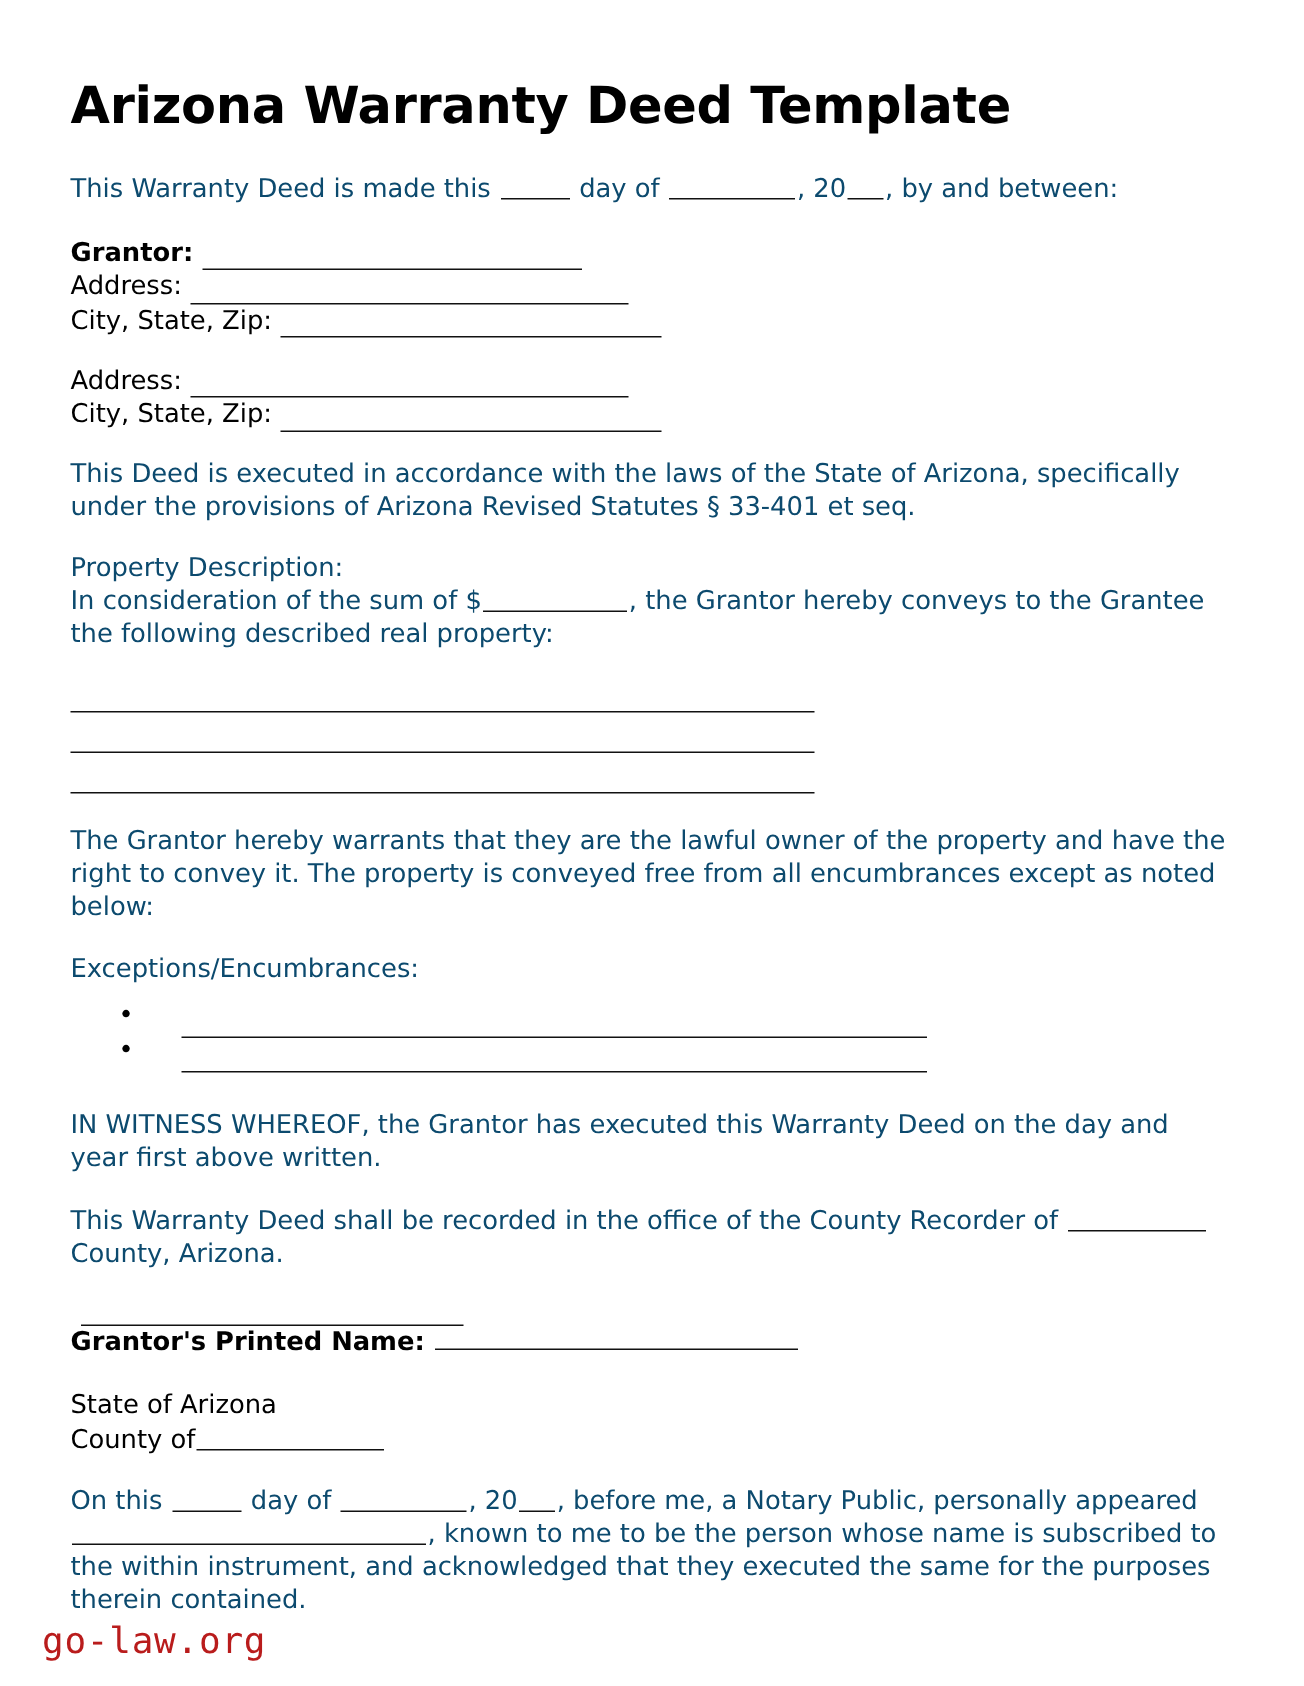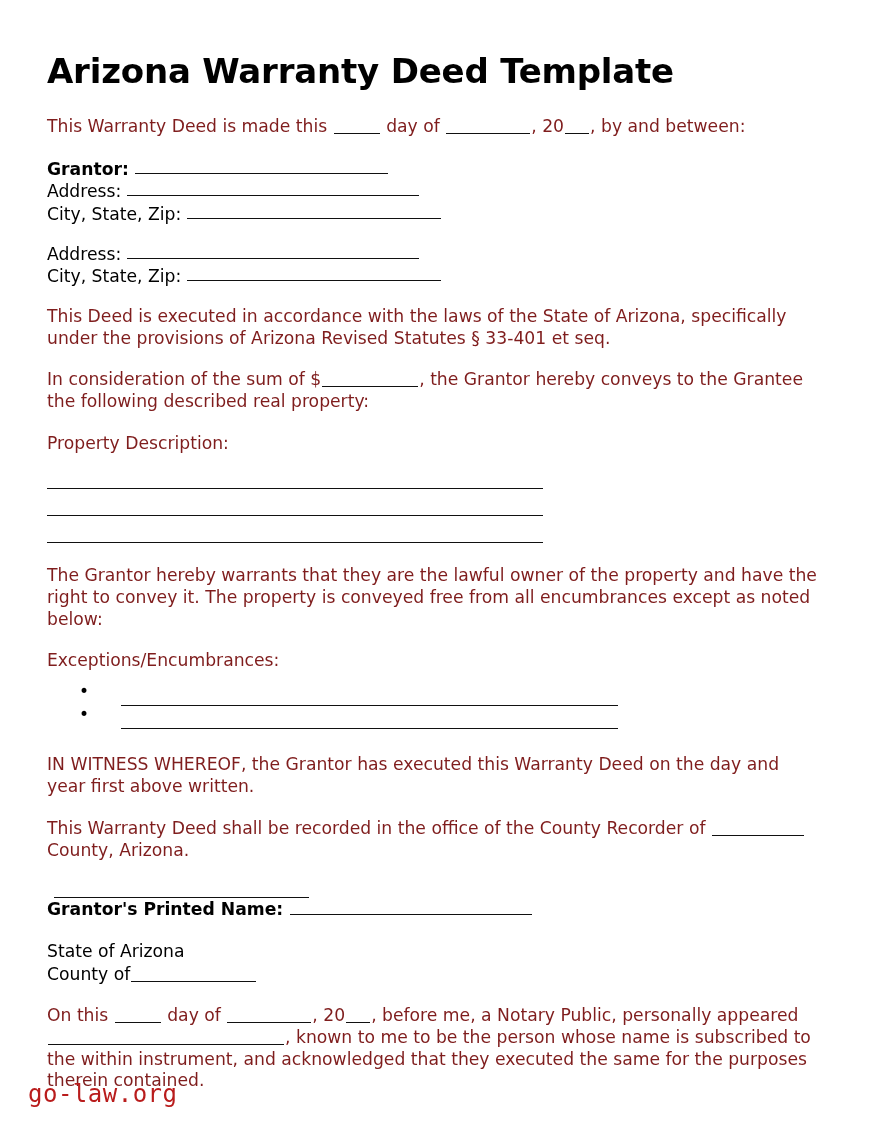--- a/index.html
+++ b/index.html
@@ -39,21 +39,21 @@
     line-height: 1.12;
     margin: 0 0 26px 0;
     color: #000;
   }
 
   
   .para {
     font-size: 17.2px;
     line-height: 1.27;
     margin: 0 0 20px 0;
-    color: #7f1d1d;
+    color: #0c4a6e;
     max-width: 775px;
   }
   .para.tight { margin-bottom: 0; }
 
   
   .blank {
     display: inline-block;
     border-bottom: 1.6px solid #111;
     vertical-align: baseline;
     height: 0.92em;
@@ -64,21 +64,21 @@
   .blank.w-yr { width: 24px; }
   .blank.w-sum { width: 96px; }
   .blank.w-county { width: 92px; }
   .blank.w-countyof { width: 125px; }
   .blank.w-name { width: 236px; }
 
   
   .field-block { margin: 0 0 18px 0; }
   .field-row {
     display: flex;
-    align-items: flex-start;
+    align-items: flex-end;
     font-size: 17.2px;
     line-height: 1.30;
     white-space: nowrap;
   }
   .field-label { flex: 0 0 auto; }
   .field-label.bold { font-weight: bold; }
   .field-rule {
     flex: 0 0 auto;
     border-bottom: 1.6px solid #111;
     height: 0.88em;
@@ -196,25 +196,25 @@
         <span class="field-rule rule-b"></span>
       </div>
       <div class="field-row">
         <span class="field-label">City, State, Zip:</span>
         <span class="field-rule rule-c"></span>
       </div>
     </div>
 
     <p class="para">This Deed is executed in accordance with the laws of the State of Arizona, specifically under the provisions of Arizona Revised Statutes § 33-401 et seq.</p>
 
+    <p class="para tight">Property Description:</p>
+
     <p class="para">
       <span>In consideration of the sum of $</span><span class="blank w-sum"></span><span>, the Grantor hereby conveys to the Grantee the following described real property:</span>
     </p>
-
-    <p class="para tight">Property Description:</p>
 
     <div class="rule-stack">
       <div class="rule-line"></div>
       <div class="rule-line"></div>
       <div class="rule-line"></div>
     </div>
 
     <p class="para">The Grantor hereby warrants that they are the lawful owner of the property and have the right to convey it. The property is conveyed free from all encumbrances except as noted below:</p>
 
     <p class="para tight">Exceptions/Encumbrances:</p>

